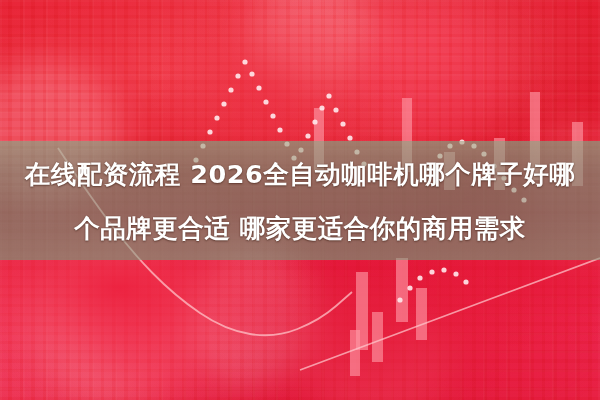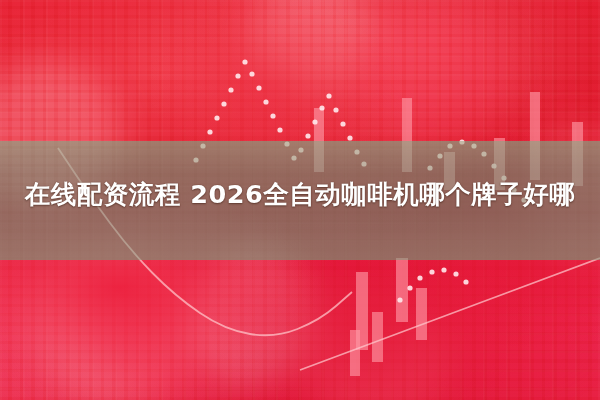--- a/index.html
+++ b/index.html
@@ -161,15 +161,16 @@
       <circle cx="432" cy="272" r="2.6" fill="#ffe9ec" opacity="0.9"></circle>
       <circle cx="444" cy="270" r="2.6" fill="#ffe9ec" opacity="0.9"></circle>
       <circle cx="456" cy="274" r="2.6" fill="#ffe9ec" opacity="0.9"></circle>
       <circle cx="466" cy="282" r="2.6" fill="#ffe9ec" opacity="0.9"></circle>
       <path d="M 58 148 Q 58 148 74 172 Q 90 196 110 223 Q 130 250 152.5 273 Q 175 296 200 313 Q 225 330 250 334 Q 275 338 297.5 329 Q 320 320 336 306 T 352 292" fill="none" stroke="rgba(255,200,205,0.72)" stroke-width="1.8"></path>
       <path d="M 300 370 Q 300 370 450 314 T 600 258" fill="none" stroke="rgba(255,200,205,0.72)" stroke-width="1.8"></path>
     </svg>
 
   <div id="band">
     <div class="cap-line" id="line1">在线配资流程 2026全自动咖啡机哪个牌子好哪</div>
+    <div class="cap-line" id="line2">个品牌更合适 哪家更适合你的商用需求</div>
   </div>
 
 </div>
 
 </body></html>

